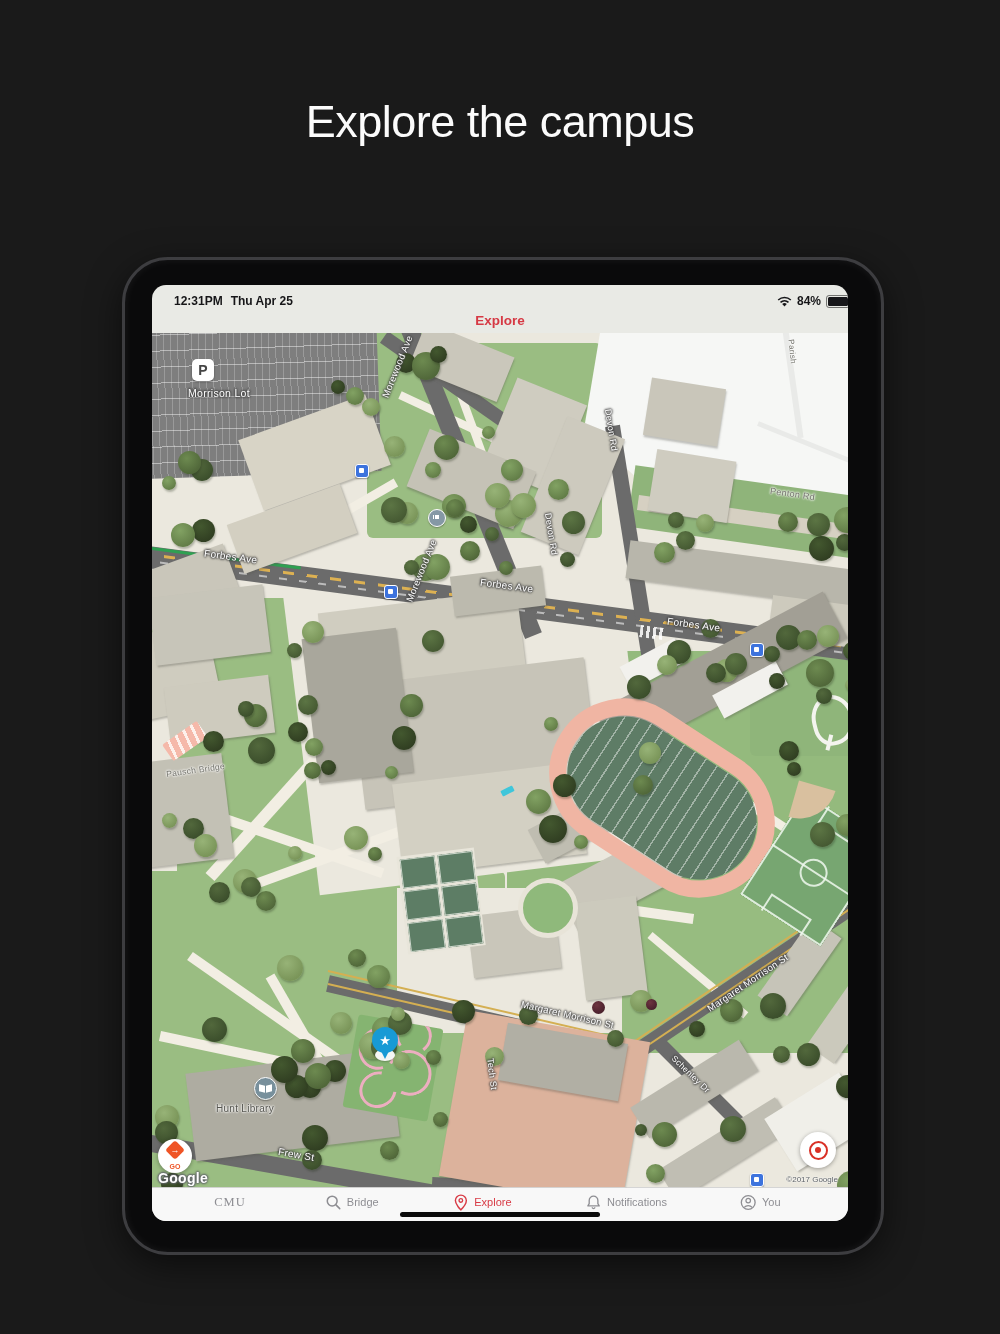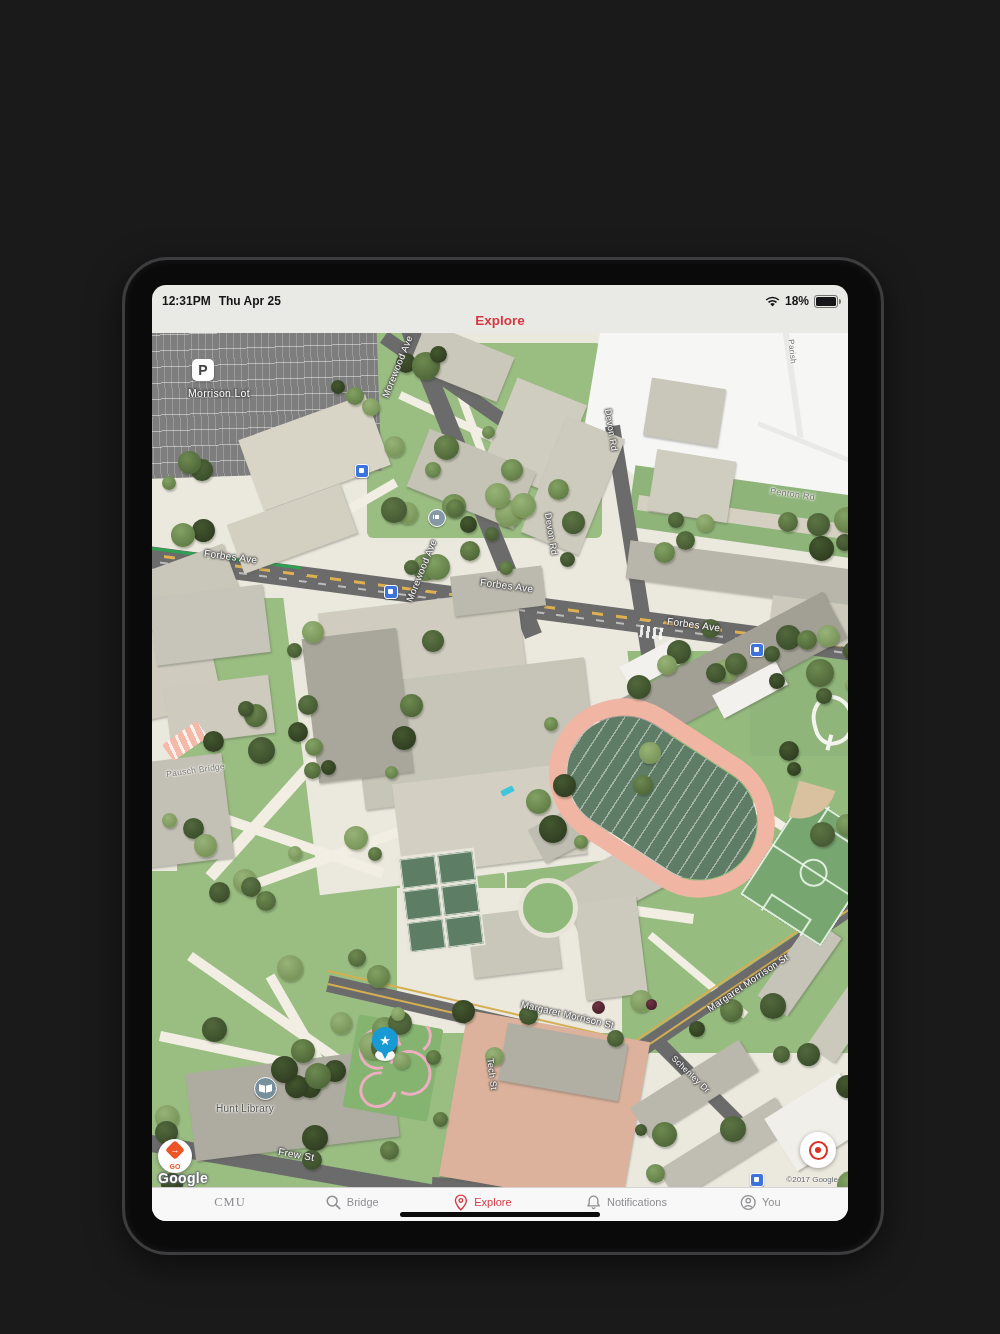--- a/index.html
+++ b/index.html
@@ -8,21 +8,21 @@
   #stage{position:relative;width:1000px;height:1334px;background:#1a1a1a;}
   #page-title{position:absolute;top:96px;left:0;width:100%;text-align:center;color:#fbfbfb;
     font-size:45px;font-weight:500;letter-spacing:-.5px;}
   
   #device{position:absolute;left:122px;top:257px;width:756px;height:992px;background:#0a0a0b;
     border:3px solid #3d3d40;border-radius:46px;
     box-shadow:inset 0 0 8px rgba(255,255,255,.07),0 10px 34px rgba(0,0,0,.55);}
   #screen{position:absolute;left:27px;top:25px;width:696px;height:936px;background:#e9eae5;
     border-radius:14px;overflow:hidden;}
   
-  #statusbar{position:absolute;left:0;top:0;width:100%;height:26px;display:flex;
+  #statusbar{position:absolute;left:12px;top:0;width:100%;height:26px;display:flex;
     justify-content:space-between;align-items:center;padding:16px 10px;box-sizing:border-box;
     font-size:12px;font-weight:700;color:#161618;z-index:20;}
   #statusbar .grp{display:flex;align-items:center;gap:8px}
   #navheader{position:absolute;left:0;top:24px;width:100%;height:24px;text-align:center;z-index:20;}
   #navheader span{font-size:13.5px;font-weight:600;color:#d63944;line-height:24px;}
   .batt{display:inline-block;position:relative;width:22px;height:11px;border:1px solid rgba(20,20,20,.55);
     border-radius:3px;}
   .batt i{position:absolute;left:1px;top:1px;bottom:1px;right:1px;background:#17171a;border-radius:1.5px;}
   .batt b{position:absolute;right:-4px;top:3px;width:2.5px;height:5px;background:rgba(20,20,20,.55);
     border-radius:0 2px 2px 0;}
@@ -118,36 +118,37 @@
   .tab svg{display:block}
   .tab.active{color:#d83a45;}
   .tab .cmu{font-family:"Liberation Serif",serif;font-size:12.5px;letter-spacing:1px;color:#8e8e93;}
   #homebar{position:absolute;left:50%;bottom:4px;width:200px;height:5px;margin-left:-100px;background:#0b0b0b;
     border-radius:3px;z-index:31;}
 </style>
 </head>
 <body>
 
 <div id="stage">
+  <div id="page-title">Explore the campus</div>
 
   <div id="device">
     <div id="screen">
 
       <div id="statusbar">
         <div class="grp">
           <span>12:31PM</span>
           <span>Thu Apr 25</span>
         </div>
         <div class="grp" style="gap:5px">
           <svg width="15" height="11" viewBox="0 0 15 11">
             <path d="M7.5 10.4 L5.2 8.1 a3.4 3.4 0 0 1 4.6 0 Z" fill="#17171a"></path>
             <path d="M3.5 6.4 a6 6 0 0 1 8 0" stroke="#17171a" stroke-width="1.5" fill="none"></path>
             <path d="M1.2 4 a9.4 9.4 0 0 1 12.6 0" stroke="#17171a" stroke-width="1.5" fill="none"></path>
           </svg>
-          <span>18%</span>
+          <span>84%</span>
           <span class="batt">
               <i></i>
               <b></b>
             </span>
         </div>
       </div>
 
       <div id="navheader">
         <span>Explore</span>
       </div>

